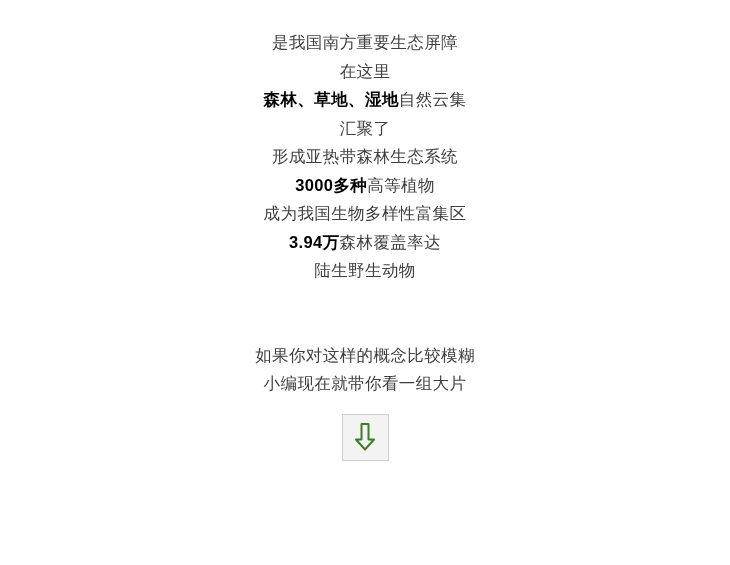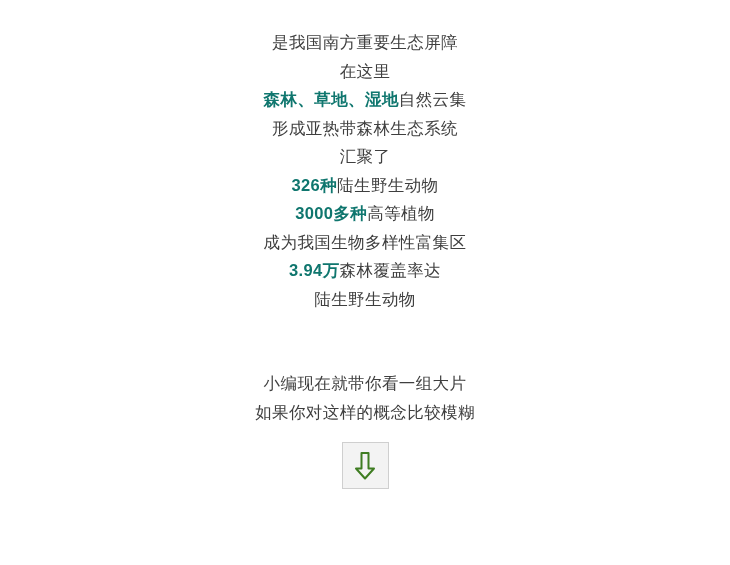--- a/index.html
+++ b/index.html
@@ -25,21 +25,21 @@
     text-align: center;
   }
   .line {
     font-size: 16.5px;
     line-height: 28.5px;
     color: #3f3f3f;
     letter-spacing: 0.4px;
     white-space: nowrap;
   }
   .hl {
-    color: #0f766e;
+    color: #000000;
     font-weight: bold;
   }
   .gap-block {
     height: 56px;
   }
   .arrow-wrap {
     margin-top: 16px;
     display: flex;
     justify-content: center;
   }
@@ -59,34 +59,33 @@
 </style>
 </head>
 <body>
 
 <div class="page">
 
   <div class="block" id="section-one">
       <div class="line"><span>是我国南方重要生态屏障</span></div>
       <div class="line"><span>在这里</span></div>
       <div class="line"><span class="hl">森林、草地、湿地</span><span>自然云集</span></div>
+      <div class="line"><span>汇聚了</span></div>
       <div class="line"><span>形成亚热带森林生态系统</span></div>
-      <div class="line"><span>汇聚了</span></div>
-      <div class="line"><span class="hl">326种</span><span>陆生野生动物</span></div>
       <div class="line"><span class="hl">3000多种</span><span>高等植物</span></div>
       <div class="line"><span>成为我国生物多样性富集区</span></div>
       <div class="line"><span class="hl">3.94万</span><span>森林覆盖率达</span></div>
       <div class="line"><span>陆生野生动物</span></div>
     </div>
 
   <div class="gap-block"></div>
 
   <div class="block" id="section-two">
+      <div class="line"><span>如果你对这样的概念比较模糊</span></div>
       <div class="line"><span>小编现在就带你看一组大片</span></div>
-      <div class="line"><span>如果你对这样的概念比较模糊</span></div>
     </div>
 
   <div class="arrow-wrap">
     <div class="arrow-box">
       <svg width="26" height="30" viewBox="0 0 26 30" aria-hidden="true">
         <path d="M9.5 2 L16.5 2 L16.5 17.5 L22 17.5 L13 27.5 L4 17.5 L9.5 17.5 Z" fill="none" stroke="#3f7d22" stroke-width="2" stroke-linejoin="round"></path>
       </svg>
     </div>
   </div>
 

